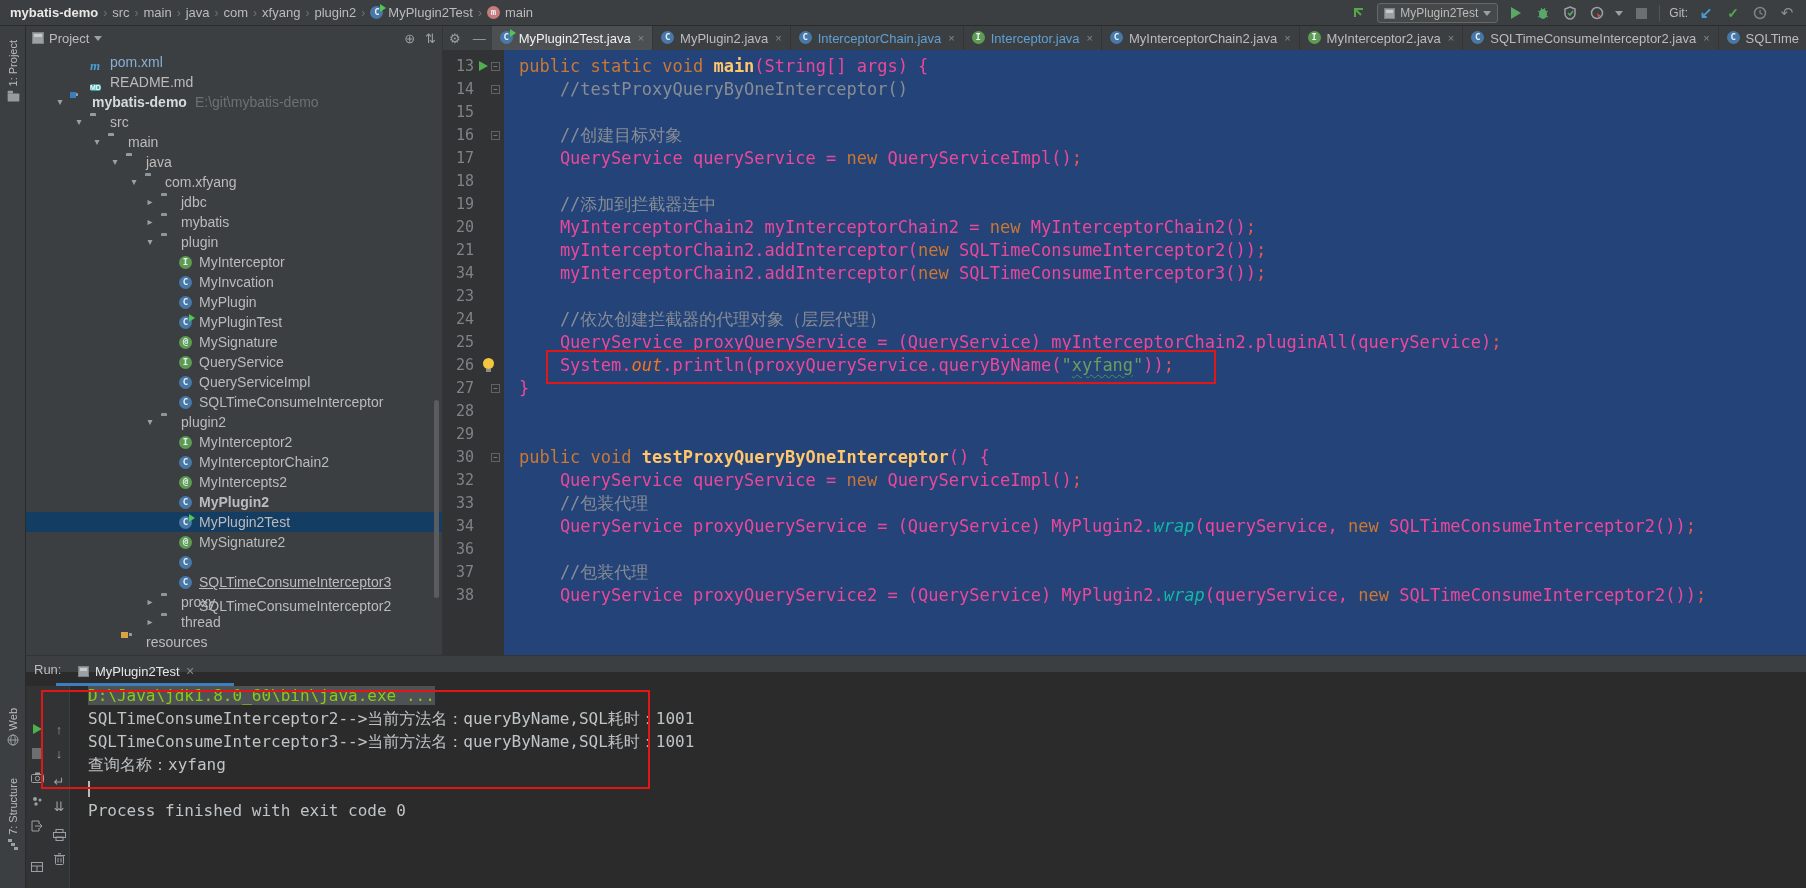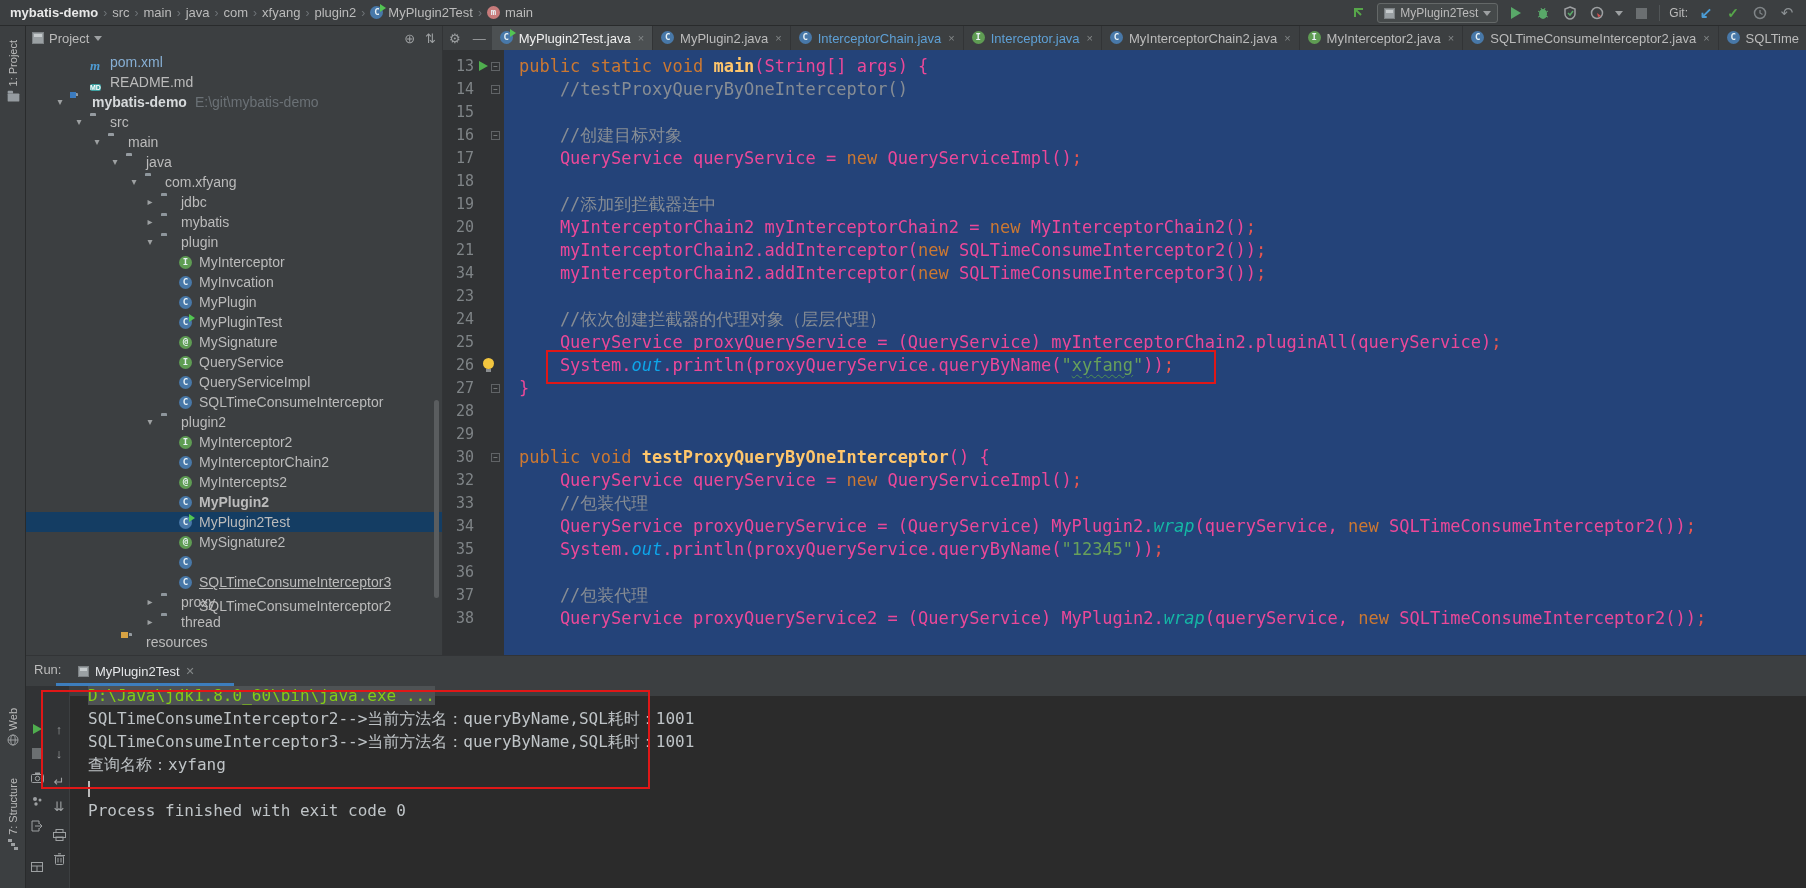--- a/index.html
+++ b/index.html
@@ -106,29 +106,29 @@
     border-top:5px solid transparent; border-bottom:5px solid transparent; border-left:9px solid #4fae4e; }
   .mark-fold { position:absolute; left:48px; top:7px; width:9px; height:9px; border:1px solid #606366;
     color:#9da0a2; font-size:8px; line-height:7px; text-align:center; background:#313335; }
   .mark-bulb { position:absolute; left:40px; top:4px; width:11px; height:11px; border-radius:50%;
     background:#f3c63f; }
   .mark-bulb::after { content:""; position:absolute; left:3px; bottom:-3px; width:5px; height:3px; background:#8a8d8f; }
   .ct { position:absolute; left:35px; top:0; font:17px "DejaVu Sans Mono", monospace;
     line-height:23px; white-space:pre; }
   .tk-k { color:#cc7832; } .tk-d { color:#ec4899;margin-top:30px; } .tk-c { color:#878d94; }
   .tk-s { color:#67a05b; } .tk-r { color:#e8564f; }
-  .tk-f { color:#0ea5e9; font-style:italic; }
+  .tk-f { color:#f97316; font-style:italic; }
   .tk-m { color:#ffc66b; font-weight:bold; }
   .tk-i { color:#14b8a6; font-style:italic; }
   .tk-u { color:#67a05b; text-decoration:underline wavy #4e8f52 1px; text-underline-offset:3px; }
 
   
   #run-panel { position:absolute; left:26px; top:655px; width:1780px; height:233px;
     background:#2b2b2b; border-top:1px solid #323436; }
-  #run-header { position:absolute; left:0; top:0; width:100%; height:40px; background:#3c3f41; }
+  #run-header { position:absolute; left:0; top:0; width:100%; height:16px; background:#3c3f41; }
   #run-label { position:absolute; left:8px; top:6px; font-size:13px; color:#bbbbbb; }
   #run-tab { position:absolute; left:44px; top:3px; height:24px; display:flex; align-items:center;
     gap:6px; padding:0 8px; font-size:13px; color:#e4e6e8; }
   #run-tab-underline { position:absolute; left:30px; top:27px; width:178px; height:3px; background:#3d7ebe; }
   .console-col { position:absolute; top:30px; bottom:0; }
   #ccol1 { left:0; width:22px; background:#313335; }
   #ccol2 { left:22px; width:22px; background:#313335; border-right:1px solid #3c3f41; }
   .cicon { position:absolute; left:0; width:22px; height:18px; display:flex; align-items:center;
     justify-content:center; color:#9da0a2; font-size:13px; }
   .cicon .play-tri { border-left-width:9px; border-top-width:5px; border-bottom-width:5px; }
@@ -476,24 +476,20 @@
           </div>
           <div class="cl">
             <span class="ln">33</span>
             <pre class="ct"><span class="tk-c">        //包装代理</span></pre>
           </div>
           <div class="cl">
             <span class="ln">34</span>
             <pre class="ct"><span class="tk-d">        QueryService proxyQueryService = (QueryService) MyPlugin2.</span><span class="tk-i">wrap</span><span class="tk-d">(queryService, </span><span class="tk-k">new</span><span class="tk-d"> SQLTimeConsumeInterceptor2())</span><span class="tk-r">;</span></pre>
           </div>
           <div class="cl">
-            <span class="ln">35</span>
-            <pre class="ct"><span class="tk-d">        System.</span><span class="tk-f">out</span><span class="tk-d">.println(proxyQueryService.queryByName(</span><span class="tk-s">"12345"</span><span class="tk-d">))</span><span class="tk-r">;</span></pre>
-          </div>
-          <div class="cl">
             <span class="ln">36</span>
             <pre class="ct"></pre>
           </div>
           <div class="cl">
             <span class="ln">37</span>
             <pre class="ct"><span class="tk-c">        //包装代理</span></pre>
           </div>
           <div class="cl">
             <span class="ln">38</span>
             <pre class="ct"><span class="tk-d">        QueryService proxyQueryService2 = (QueryService) MyPlugin2.</span><span class="tk-i">wrap</span><span class="tk-d">(queryService, </span><span class="tk-k">new</span><span class="tk-d"> SQLTimeConsumeInterceptor2())</span><span class="tk-r">;</span></pre>

